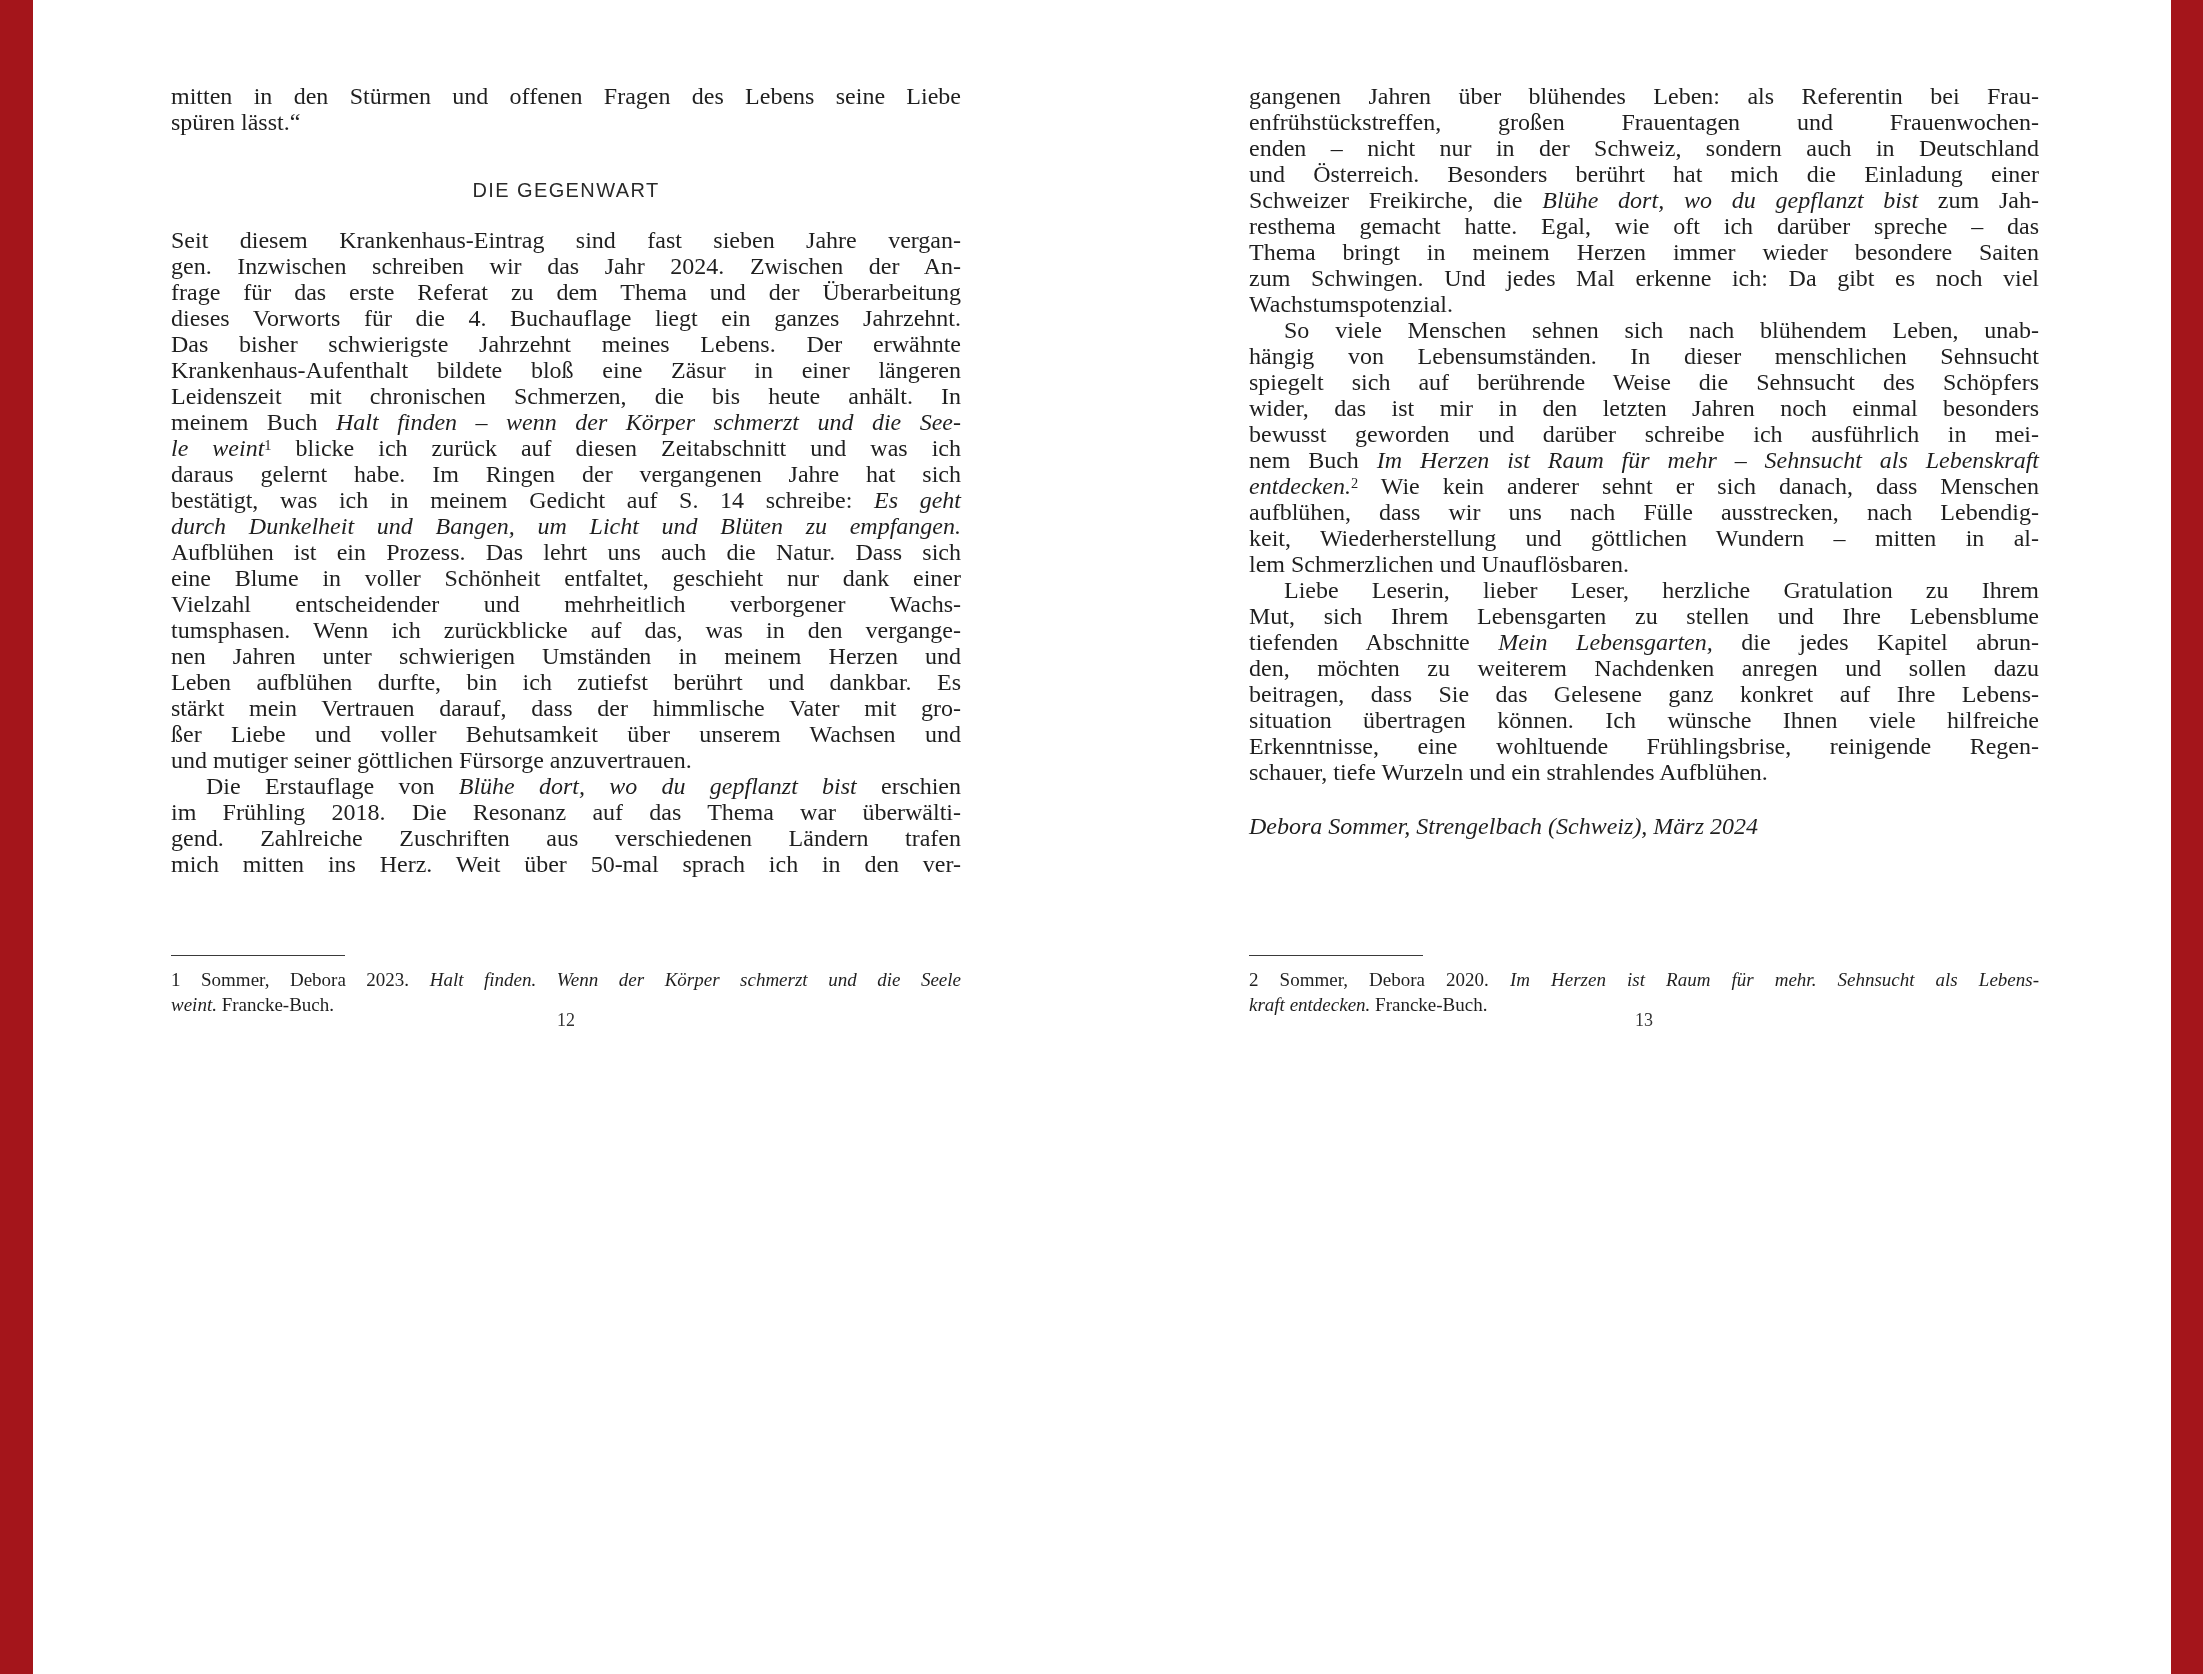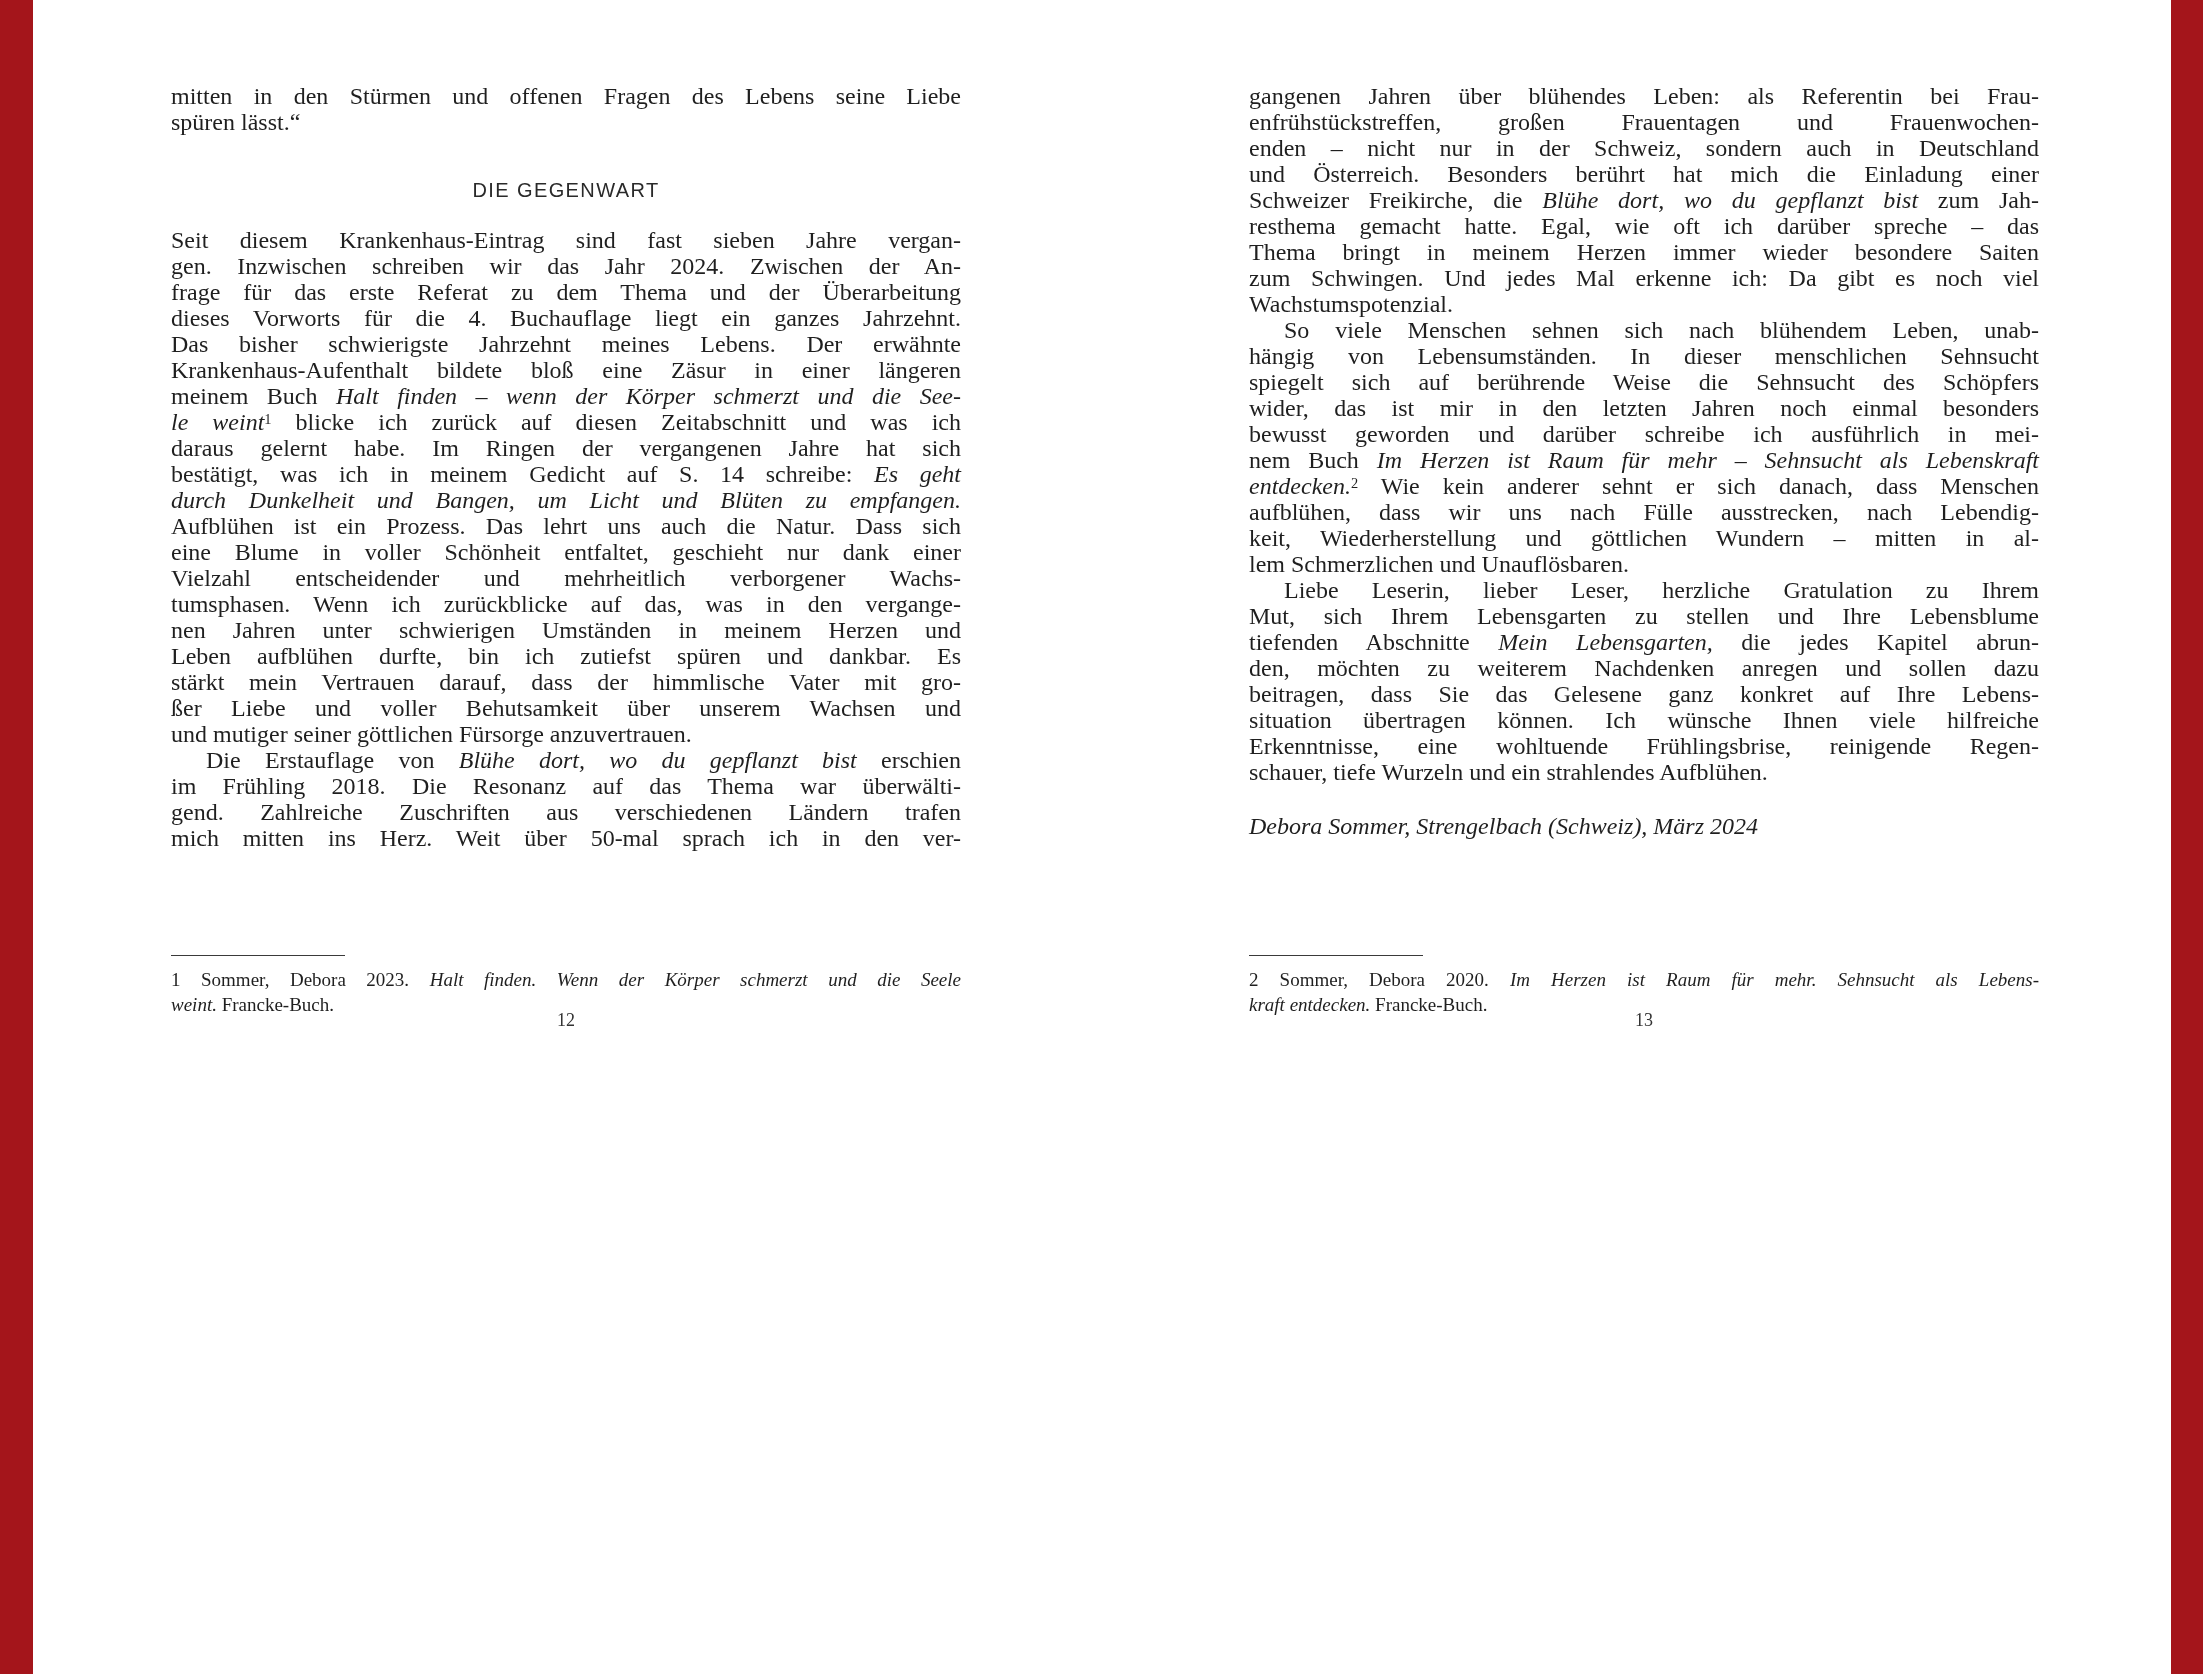--- a/index.html
+++ b/index.html
@@ -85,31 +85,32 @@
           <div class="ln end">spüren lässt.“</div>
         </div>
         <div class="heading">DIE GEGENWART</div>
         <div class="para">
           <div class="ln">Seit diesem Krankenhaus-Eintrag sind fast sieben Jahre vergan-</div>
           <div class="ln">gen. Inzwischen schreiben wir das Jahr 2024. Zwischen der An-</div>
           <div class="ln">frage für das erste Referat zu dem Thema und der Überarbeitung</div>
           <div class="ln">dieses Vorworts für die 4. Buchauflage liegt ein ganzes Jahrzehnt.</div>
           <div class="ln">Das bisher schwierigste Jahrzehnt meines Lebens. Der erwähnte</div>
           <div class="ln">Krankenhaus-Aufenthalt bildete bloß eine Zäsur in einer längeren</div>
+          <div class="ln">Leidenszeit mit chronischen Schmerzen, die bis heute anhält. In</div>
           <div class="ln">meinem Buch <span class="it">Halt finden – wenn der Körper schmerzt und die See-</span></div>
           <div class="ln"><span class="it">le weint</span><span class="sup">1</span> blicke ich zurück auf diesen Zeitabschnitt und was ich</div>
           <div class="ln">daraus gelernt habe. Im Ringen der vergangenen Jahre hat sich</div>
           <div class="ln">bestätigt, was ich in meinem Gedicht auf S. 14 schreibe: <span class="it">Es geht</span></div>
           <div class="ln"><span class="it">durch Dunkelheit und Bangen, um Licht und Blüten zu empfangen.</span></div>
           <div class="ln">Aufblühen ist ein Prozess. Das lehrt uns auch die Natur. Dass sich</div>
           <div class="ln">eine Blume in voller Schönheit entfaltet, geschieht nur dank einer</div>
           <div class="ln">Vielzahl entscheidender und mehrheitlich verborgener Wachs-</div>
           <div class="ln">tumsphasen. Wenn ich zurückblicke auf das, was in den vergange-</div>
           <div class="ln">nen Jahren unter schwierigen Umständen in meinem Herzen und</div>
-          <div class="ln">Leben aufblühen durfte, bin ich zutiefst spüren und dankbar. Es</div>
+          <div class="ln">Leben aufblühen durfte, bin ich zutiefst berührt und dankbar. Es</div>
           <div class="ln">stärkt mein Vertrauen darauf, dass der himmlische Vater mit gro-</div>
           <div class="ln">ßer Liebe und voller Behutsamkeit über unserem Wachsen und</div>
           <div class="ln end">und mutiger seiner göttlichen Fürsorge anzuvertrauen.</div>
         </div>
         <div class="para">
           <div class="ln indent">Die Erstauflage von <span class="it">Blühe dort, wo du gepflanzt bist</span> erschien</div>
           <div class="ln">im Frühling 2018. Die Resonanz auf das Thema war überwälti-</div>
           <div class="ln">gend. Zahlreiche Zuschriften aus verschiedenen Ländern trafen</div>
           <div class="ln">mich mitten ins Herz. Weit über 50-mal sprach ich in den ver-</div>
         </div>

